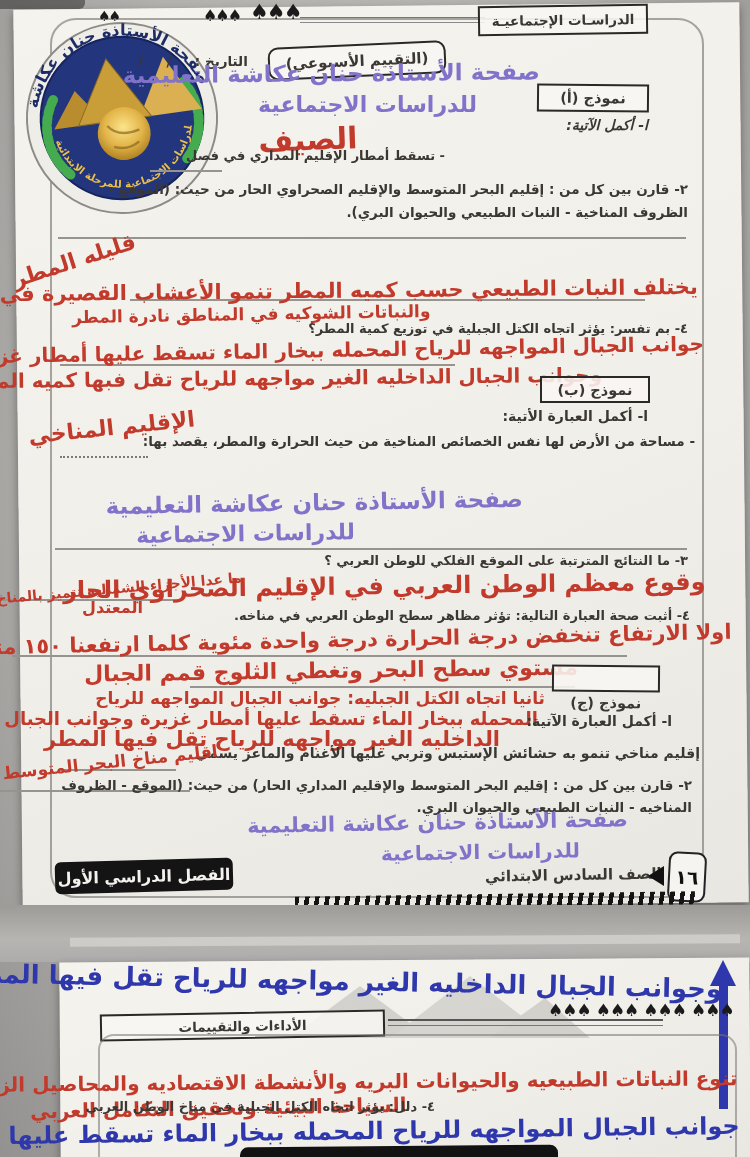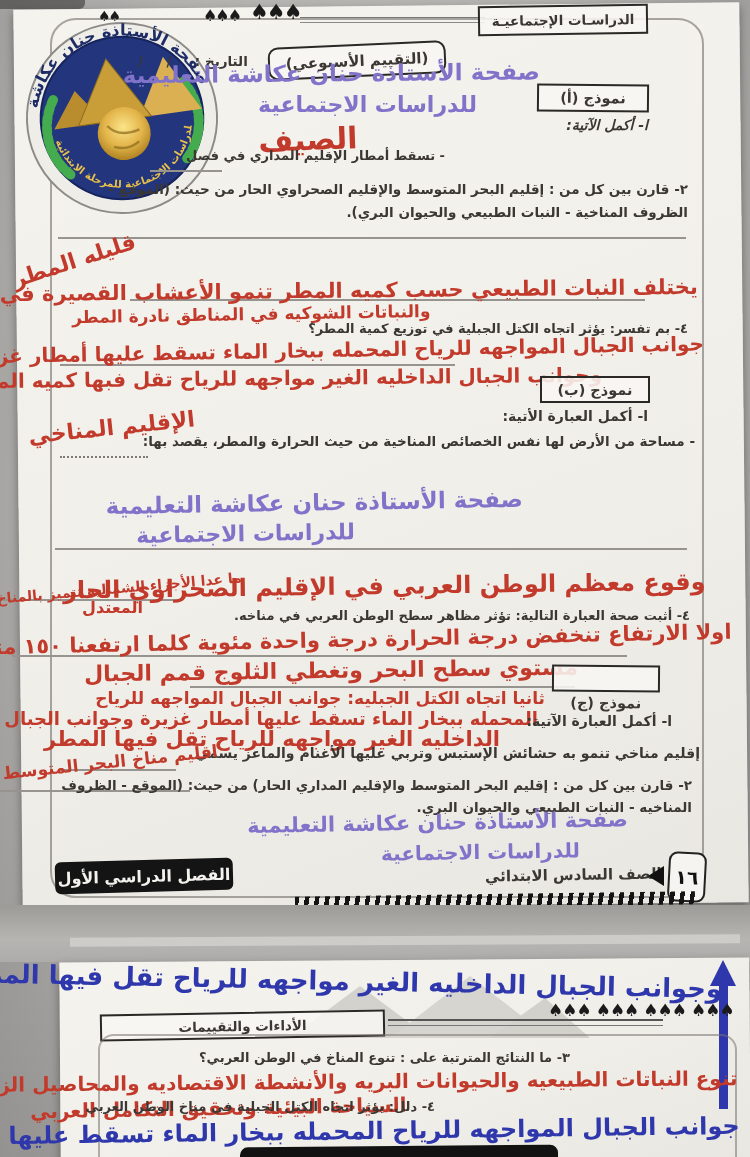--- a/index.html
+++ b/index.html
@@ -121,20 +121,21 @@
 
   <div class="abs rtl printed nowrap" style="right:55px;top:433px;font-size:13.5px;">- مساحة من الأرض لها نفس الخصائص المناخية من حيث الحرارة والمطر، يقصد بها:</div>
   <div class="abs" style="left:60px;top:456px;width:88px;border-bottom:2px dotted #7d7a75;"></div>
 
 
   <div class="abs rtl purple nowrap" style="left:158px;top:489px;width:365px;text-align:center;font-size:23px;transform:rotate(-1deg);">صفحة الأستاذة حنان عكاشة التعليمية</div>
   <div class="abs rtl purple nowrap" style="left:133px;top:521px;width:225px;text-align:center;font-size:22px;transform:rotate(-1deg);">للدراسات الاجتماعية</div>
 
   <div class="abs line" style="left:55px;top:548px;width:632px;"></div>
 
+  <div class="abs rtl printed nowrap" style="right:62px;top:553px;font-size:13px;">٣- ما النتائج المترتبة على الموقع الفلكي للوطن العربي ؟</div>
 
   <div class="abs line" style="left:0px;top:599px;width:178px;"></div>
   <div class="abs rtl red nowrap" style="right:44px;top:572px;font-size:24px;transform:rotate(-0.8deg);">وقوع معظم الوطن العربي في الإقليم  الصحراوي الحار</div>
   <div class="abs rtl red nowrap" style="left:-4px;top:580px;font-size:14px;transform:rotate(-5deg);">ما عدا الأجزاء الشماليه تتميز بالمناخ</div>
   <div class="abs rtl red nowrap" style="left:82px;top:598px;font-size:16px;">المعتدل</div>
 
   <div class="abs rtl printed nowrap" style="right:60px;top:608px;font-size:13px;text-align:right;">٤- أثبت صحة العبارة التالية: تؤثر مظاهر سطح الوطن العربي في مناخه.</div>
 
   <div class="abs line" style="left:12px;top:655px;width:615px;"></div>
   <div class="abs line" style="left:190px;top:686px;width:385px;"></div>
@@ -203,21 +204,20 @@
     <span class="printed nowrap" style="font-size:13.5px;">الأداءات والتقييمات</span>
   </div>
   <div class="abs" style="left:388px;top:1019px;width:275px;border-top:2px solid #555;"></div>
   <div class="abs" style="left:388px;top:1025px;width:275px;border-top:1.5px solid #777;"></div>
 
   <div class="abs palms rtl" style="left:548px;top:1000px;font-size:17px;letter-spacing:-1px;">♠♠♠ ♠♠♠ ♠♠♠ ♠♠♠</div>
 
   <div class="abs" style="left:98px;top:1034px;width:635px;height:123px;border:2px solid rgba(120,116,112,.55);
               border-bottom:none;border-radius:16px 16px 0 0;"></div>
 
-  <div class="abs rtl printed nowrap" style="right:180px;top:1050px;font-size:13px;">٣- ما النتائج المترتبة على : تنوع المناخ في الوطن العربي؟</div>
 
   <div class="abs rtl red nowrap" style="right:12px;top:1070px;font-size:20px;transform:rotate(-0.5deg);">تنوع النباتات الطبيعيه والحيوانات البريه والأنشطة الاقتصاديه والمحاصيل الزراعية وتنشيط</div>
   <div class="abs rtl red nowrap" style="left:30px;top:1096px;font-size:20px;transform:rotate(-1deg);">السياحة البيئية وتحقيق التكامل العربي</div>
 
   <div class="abs rtl printed nowrap" style="right:315px;top:1099px;font-size:13px;">٤- دلل: يؤثر اتجاه الكتل الجبلية في مناخ الوطن العربي</div>
 
   <div class="abs rtl blue nowrap" style="right:10px;top:1118px;font-size:24px;transform:rotate(-0.8deg);">جوانب الجبال المواجهه للرياح المحمله  ببخار الماء تسقط عليها أمطار غزيرة</div>
 
   <div class="abs" style="left:240px;top:1146px;width:318px;height:14px;background:#121212;border-radius:8px 8px 0 0;transform:rotate(-0.5deg);"></div>
 

